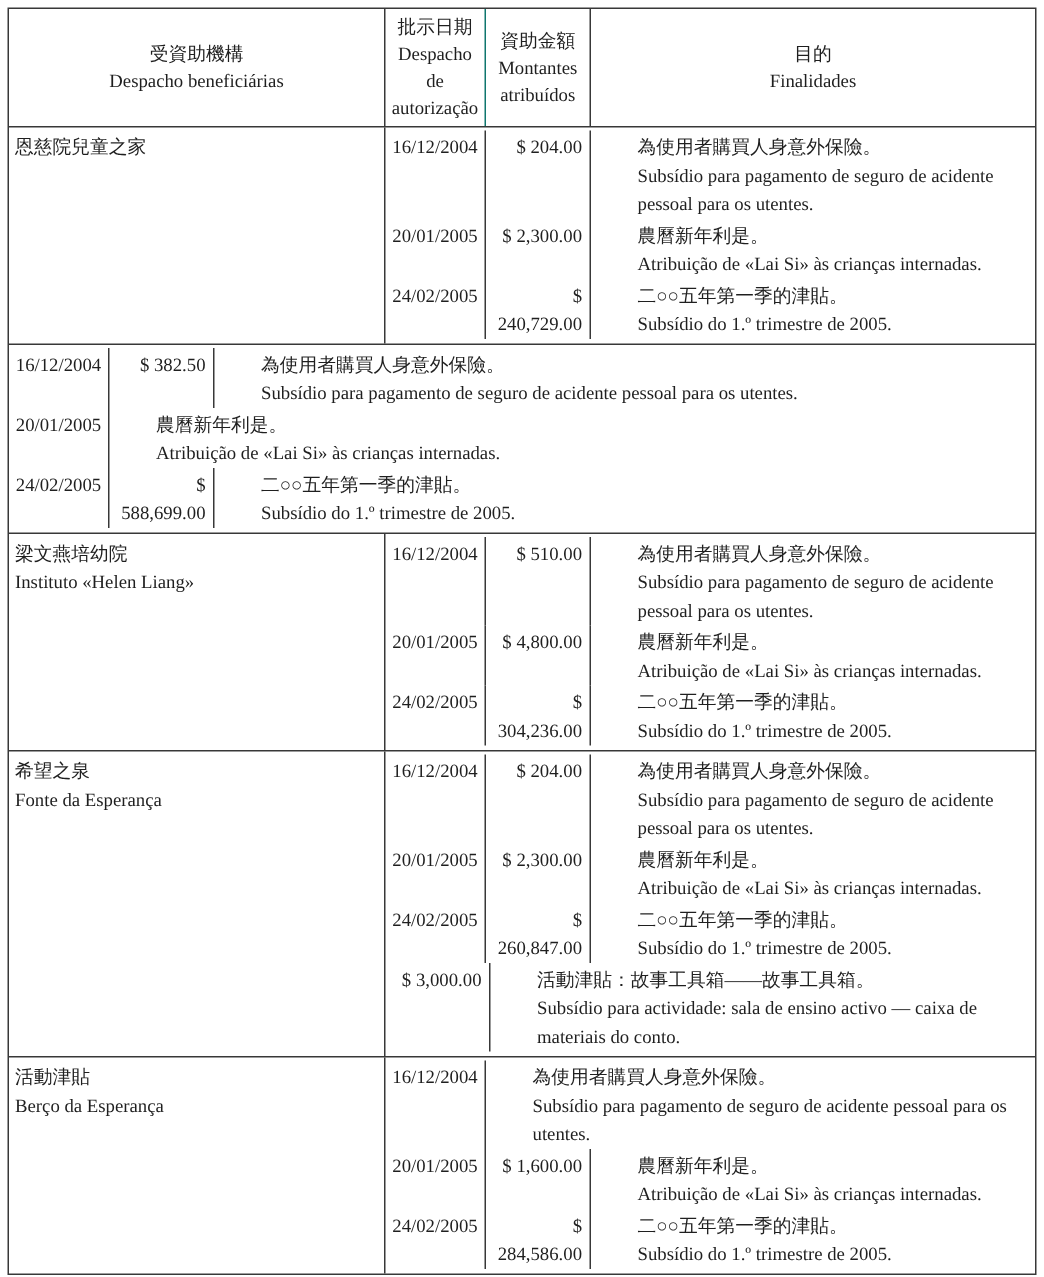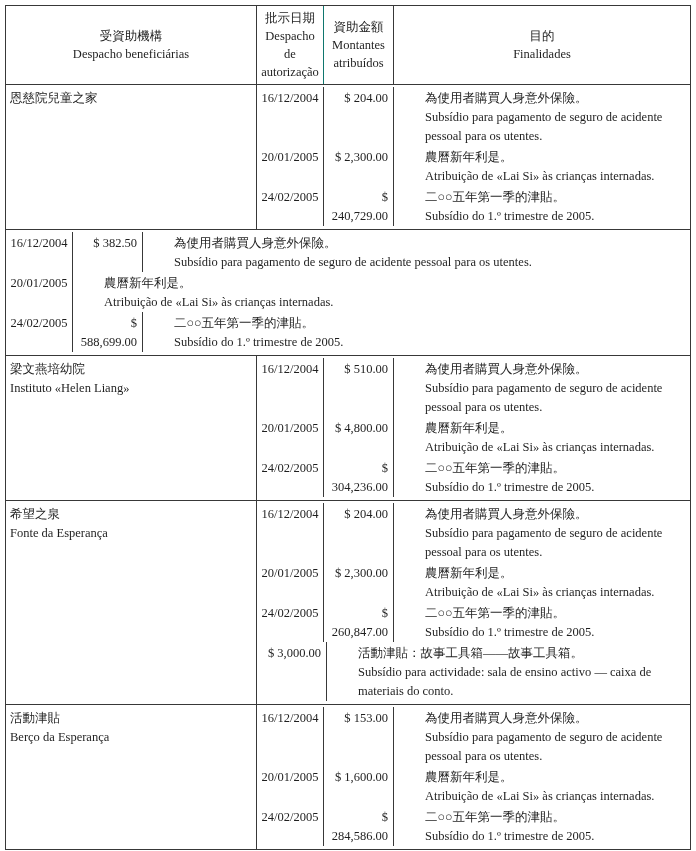--- a/index.html
+++ b/index.html
@@ -204,21 +204,20 @@
   </div>
 
   <div class="block">
     <div class="entity-cell">
       <div>活動津貼</div>
       <div>Berço da Esperança</div>
     </div>
     <div class="grants">
       <div class="grant">
         <div class="cell date-cell">16/12/2004</div>
-        <div class="cell amount-cell">$ 153.00</div>
         <div class="cell purpose-cell">
           <div>為使用者購買人身意外保險。</div>
           <div>Subsídio para pagamento de seguro de acidente pessoal para os utentes.</div>
         </div>
       </div>
       <div class="grant">
         <div class="cell date-cell">20/01/2005</div>
         <div class="cell amount-cell">$ 1,600.00</div>
         <div class="cell purpose-cell">
           <div>農曆新年利是。</div>

